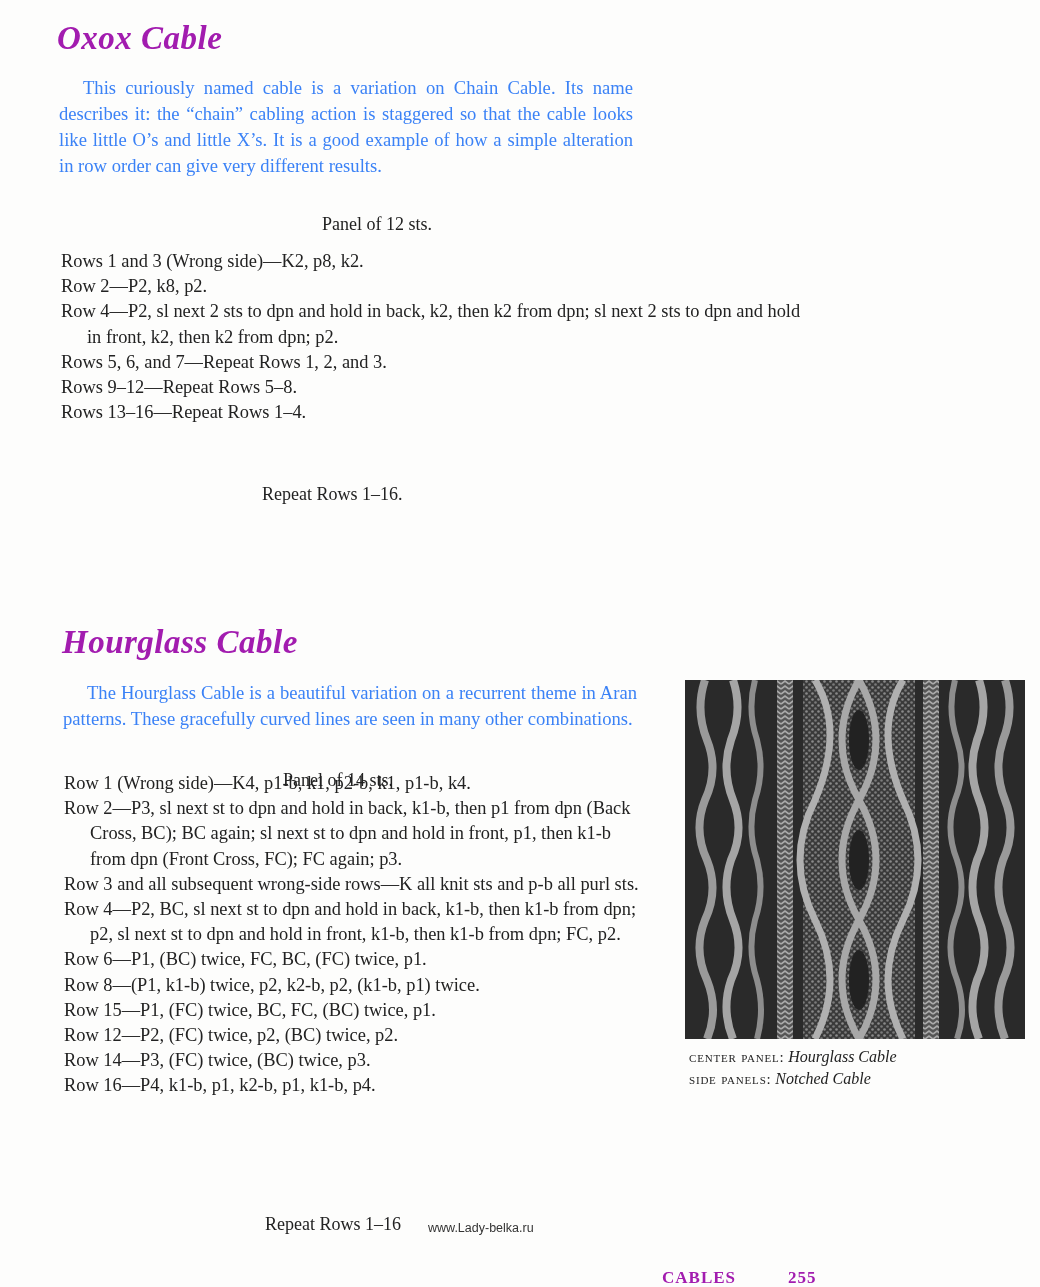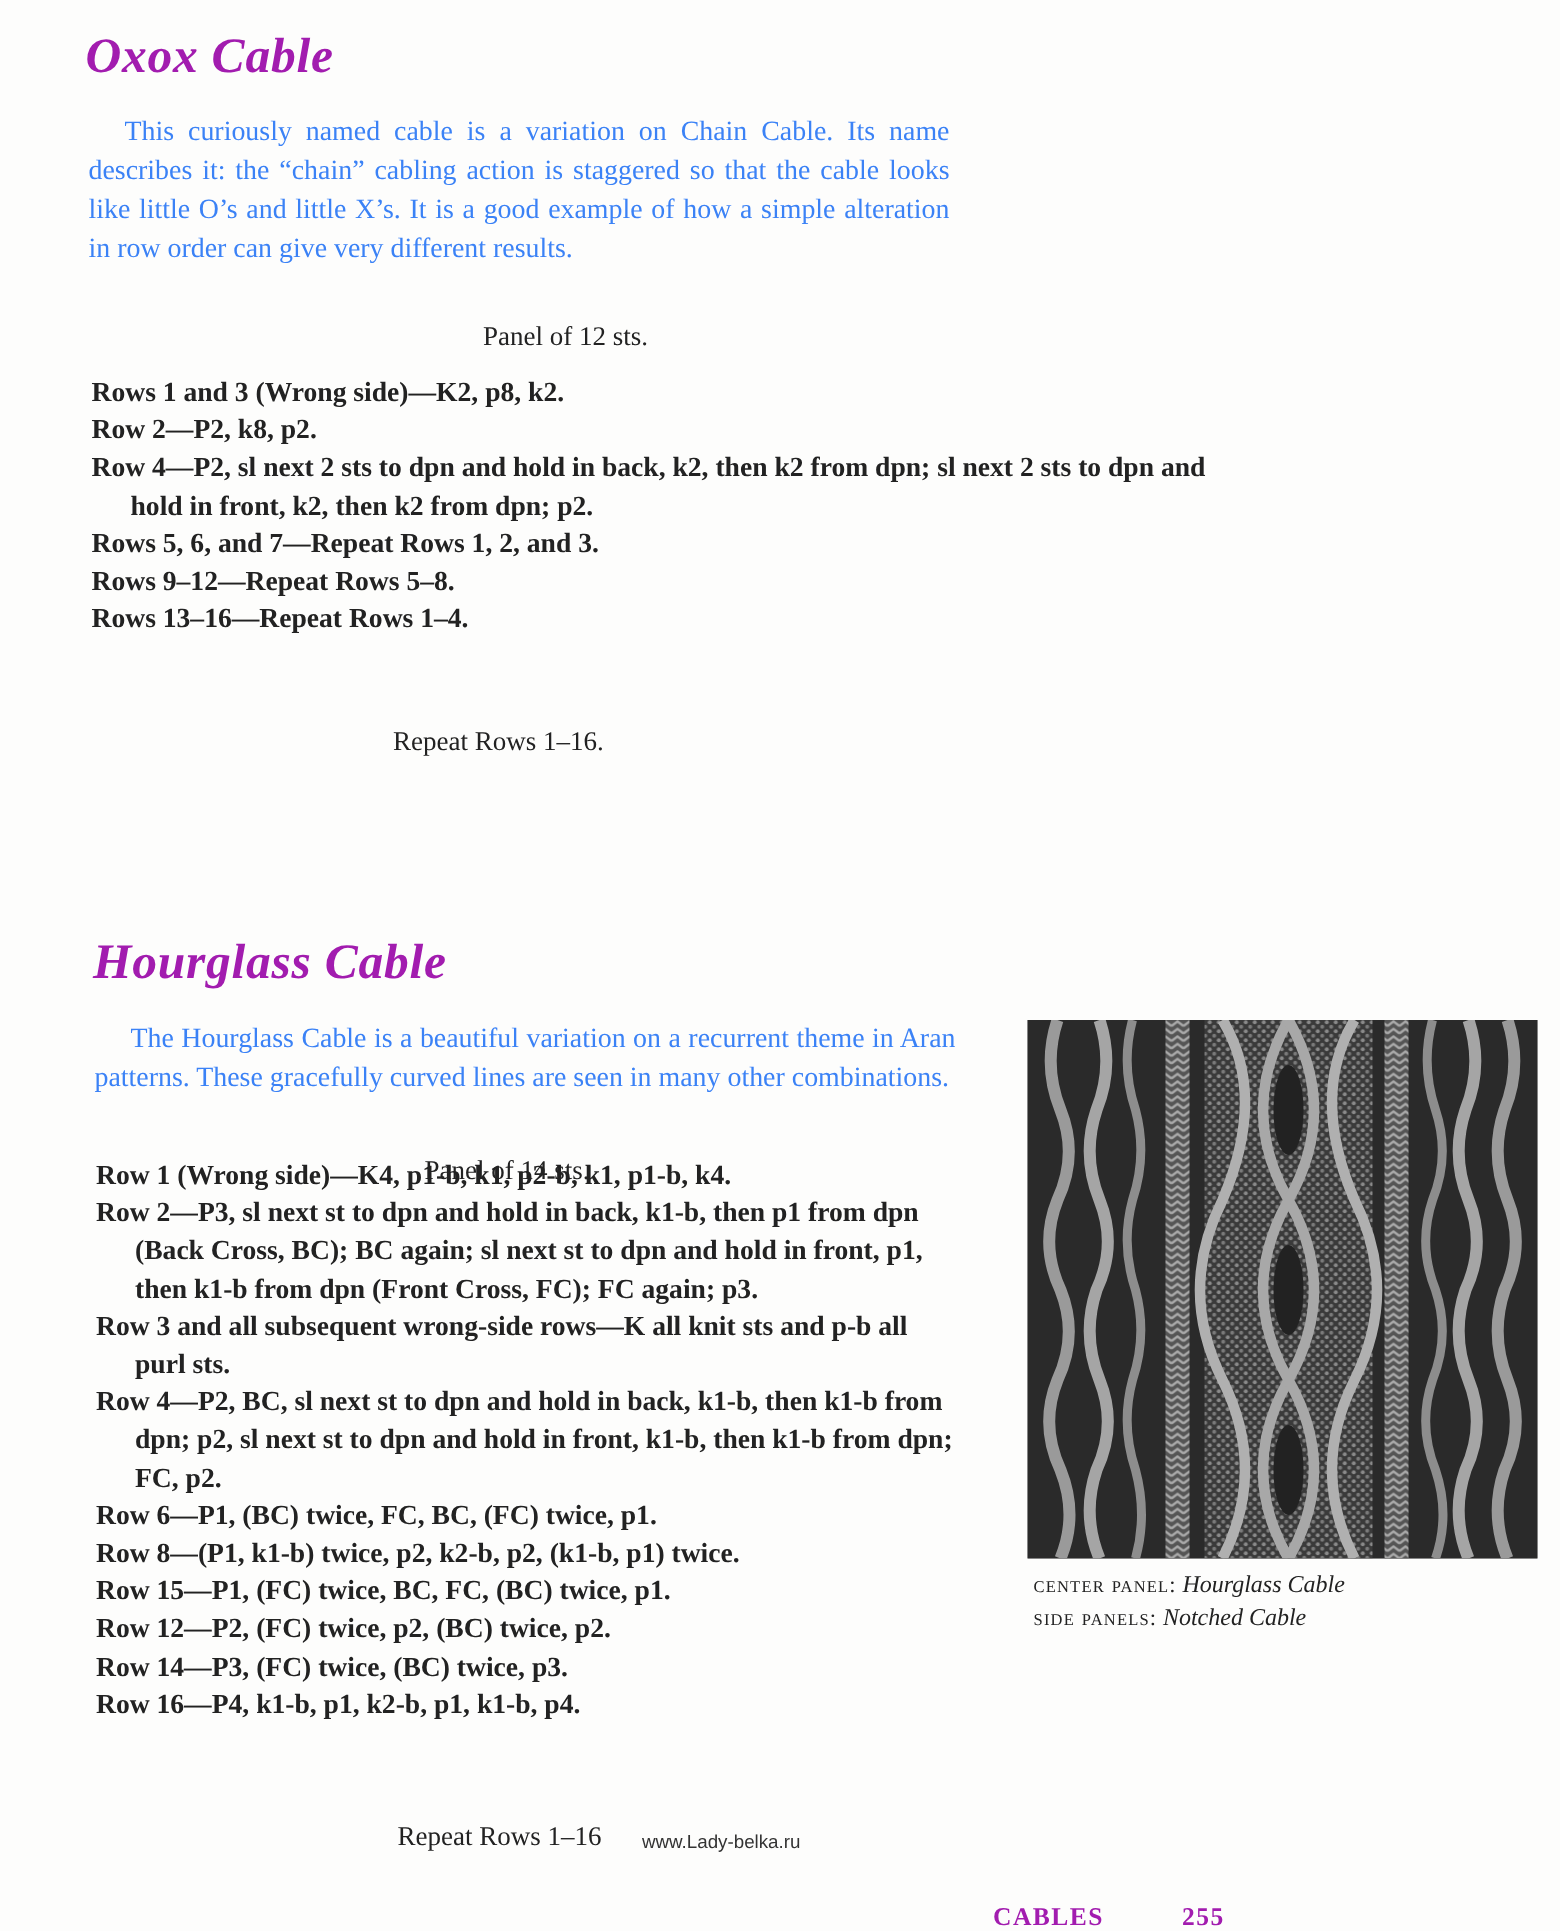--- a/index.html
+++ b/index.html
@@ -12,21 +12,21 @@
     .title {
       font-style: italic; font-weight: bold; font-size: 33px; letter-spacing: 0.5px;
       color: #a21caf;
     }
     .para {
       font-size: 18.6px; line-height: 26px; text-align: justify; color: #3b82f6;
     }
     .para .indent { display: inline-block; width: 24px; }
     .center-line { font-size: 18px; color: #222; white-space: nowrap; }
     .rows { font-size: 18.4px; line-height: 25.2px; color: #222; }
-    .rows .row { padding-left: 26px; text-indent: -26px; font-weight: bold; }
+    .rows .row { padding-left: 26px; text-indent: -26px; }
     .caption { font-size: 15px; line-height: 22px; color: #222; white-space: nowrap; }
     .caption .sc { font-variant: small-caps; letter-spacing: 0.8px; }
     .caption .it { font-style: italic; font-size: 16px; }
     .watermark {
       font-family: "Liberation Sans", "DejaVu Sans", sans-serif;
       font-size: 12.5px; color: #333; white-space: nowrap;
     }
     .footer { font-weight: bold; font-size: 17px; letter-spacing: 1px; color: #a21caf; white-space: nowrap; }
     .photo {
       left: 685px; top: 680px; width: 340px; height: 359px; background: #2b2b2b; overflow: hidden;

